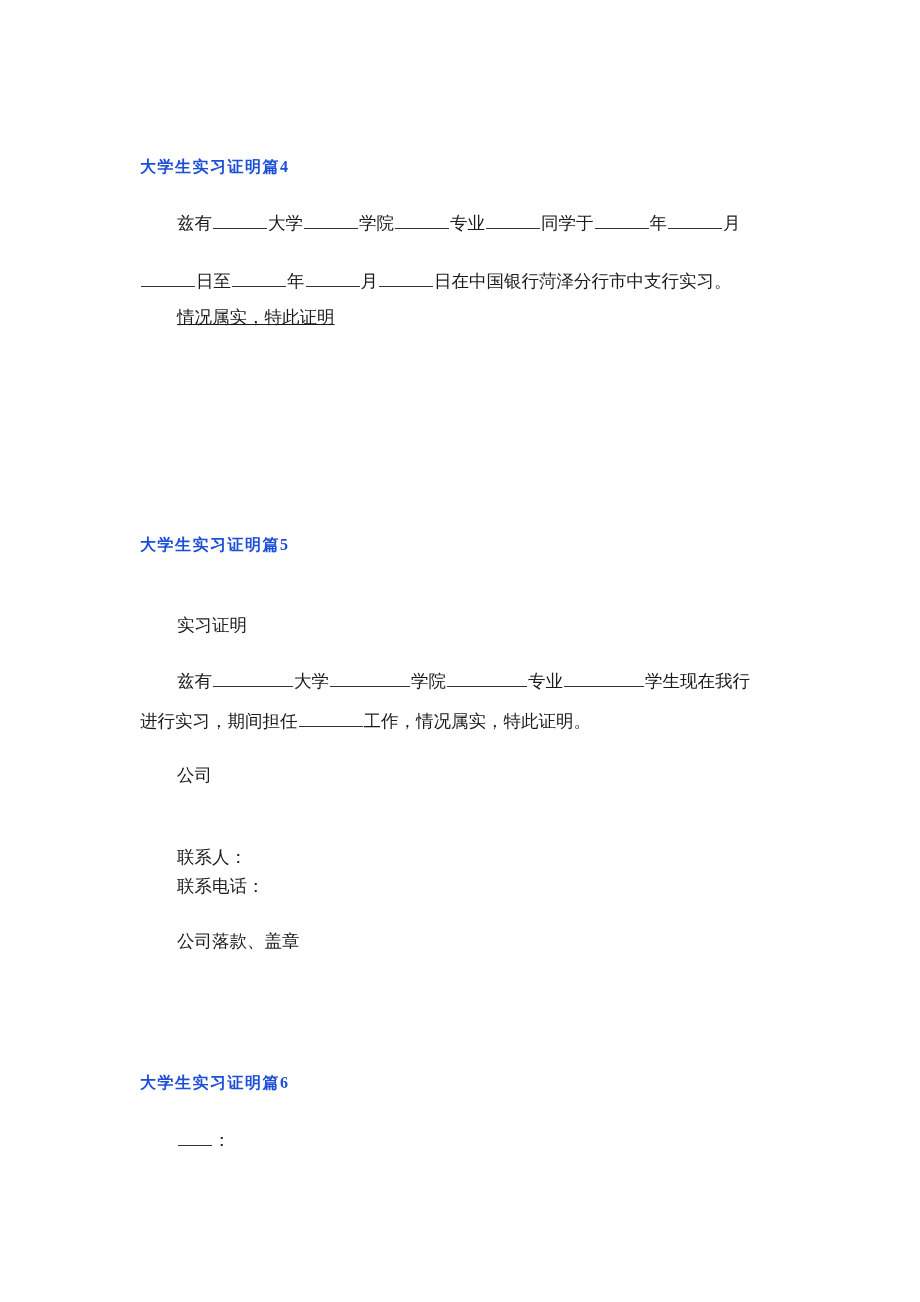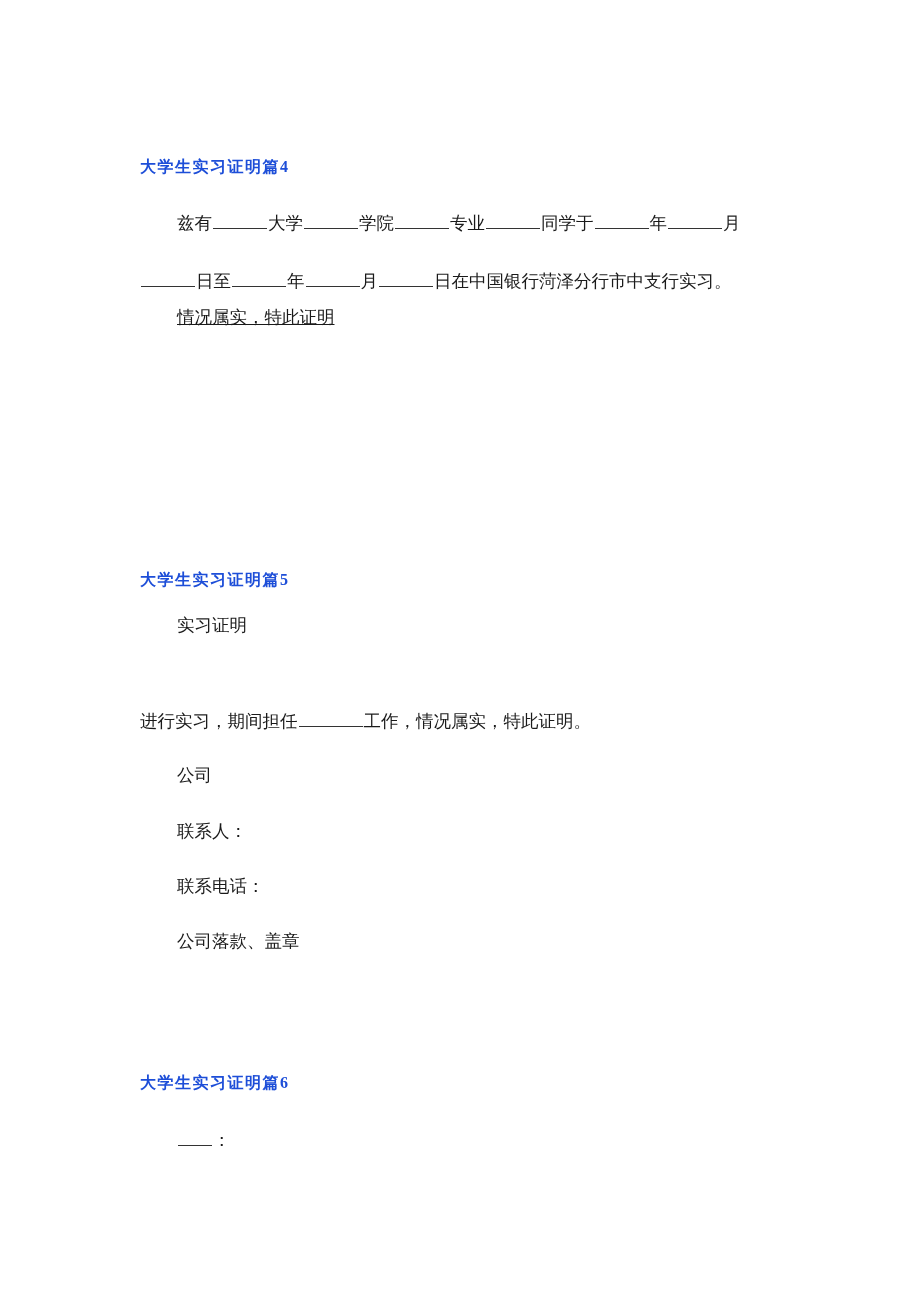--- a/index.html
+++ b/index.html
@@ -24,30 +24,33 @@
     <span>兹有</span><span class="blank" style="width:54px"></span><span>大学</span><span class="blank" style="width:54px"></span><span>学院</span><span class="blank" style="width:54px"></span><span>专业</span><span class="blank" style="width:54px"></span><span>同学于</span><span class="blank" style="width:54px"></span><span>年</span><span class="blank" style="width:54px"></span><span>月</span>
   </div>
   <div class="line flush" style="top:251px;margin-top:18px;">
     <span class="blank" style="width:54px"></span><span>日至</span><span class="blank" style="width:54px"></span><span>年</span><span class="blank" style="width:54px"></span><span>月</span><span class="blank" style="width:54px"></span><span>日在中国银行菏泽分行市中支行实习。</span>
   </div>
 
   <div class="line indent" style="top:305px;text-decoration:underline;">情况属实，特此证明</div>
 
 
 
-  <div class="heading" style="top:570px;">大学生实习证明篇5</div>
+  <div class="heading" style="top:535px;">大学生实习证明篇5</div>
 
   <div class="line indent" style="top:613px;">实习证明</div>
 
+  <div class="line indent" style="top:669px;">
+    <span>兹有</span><span class="blank" style="width:80px"></span><span>大学</span><span class="blank" style="width:80px"></span><span>学院</span><span class="blank" style="width:80px"></span><span>专业</span><span class="blank" style="width:80px"></span><span>学生现在我行</span>
+  </div>
   <div class="line flush" style="top:709px;">
     <span>进行实习，期间担任</span><span class="blank" style="width:64px"></span><span>工作，情况属实，特此证明。</span>
   </div>
 
   <div class="line indent" style="top:763px;text-align:center;">公司</div>
-  <div class="line indent" style="top:819px;">联系人：</div>
+  <div class="line indent" style="top:846px;font-family:Liberation Mono, monospace;">联系人：</div>
   <div class="line indent" style="top:874px;">联系电话：</div>
   <div class="line indent" style="top:929px;">公司落款、盖章</div>
 
   <div class="heading" style="top:1073px;">大学生实习证明篇6</div>
 
   <div class="line indent" style="top:1128px;">
     <span class="blank" style="width:34px"></span><span>：</span>
   </div>
 </div>
 

